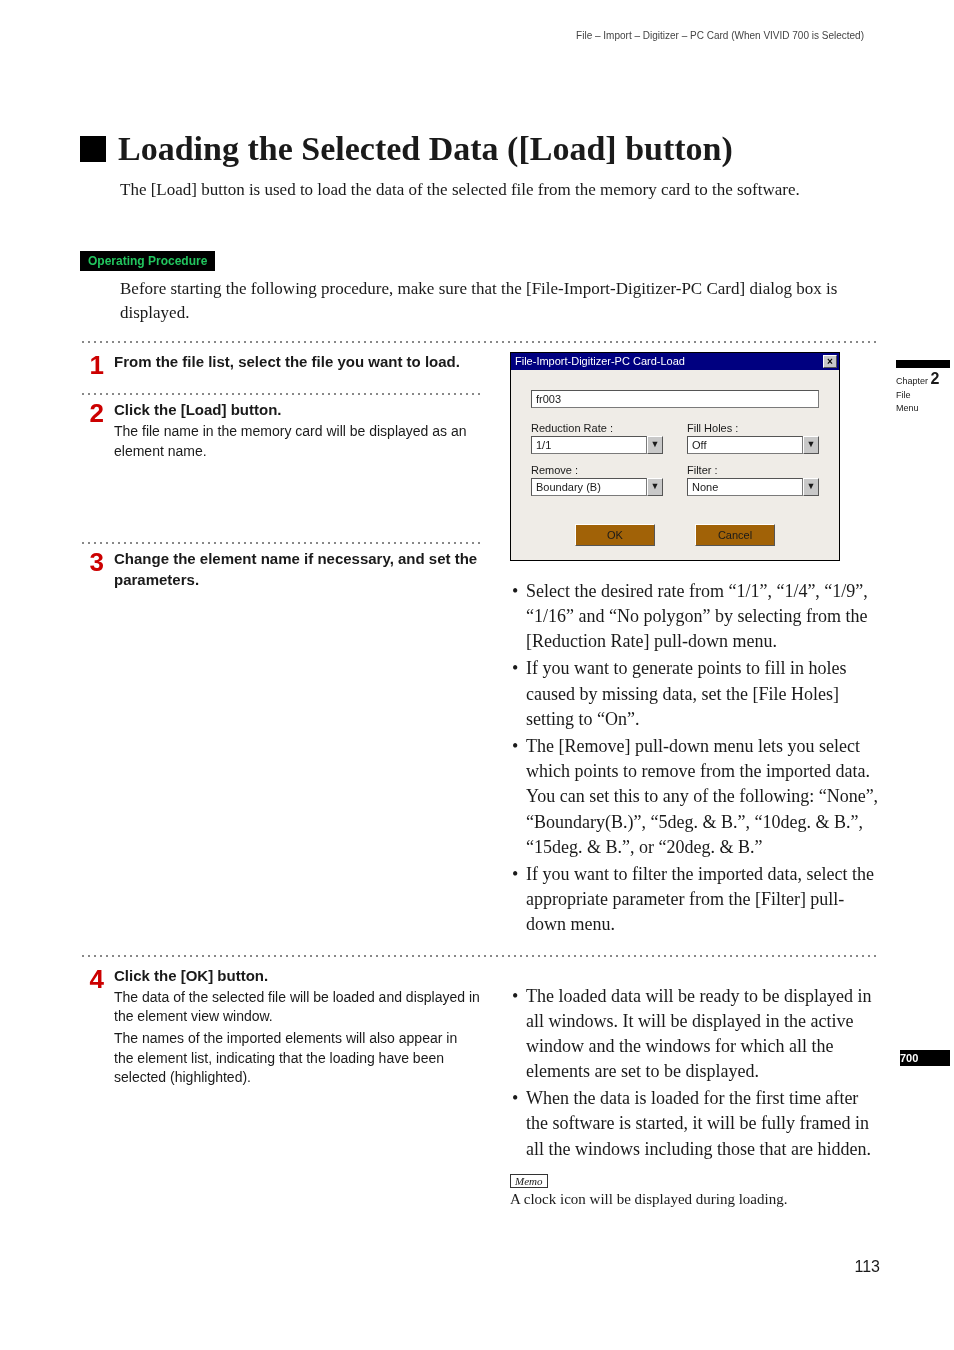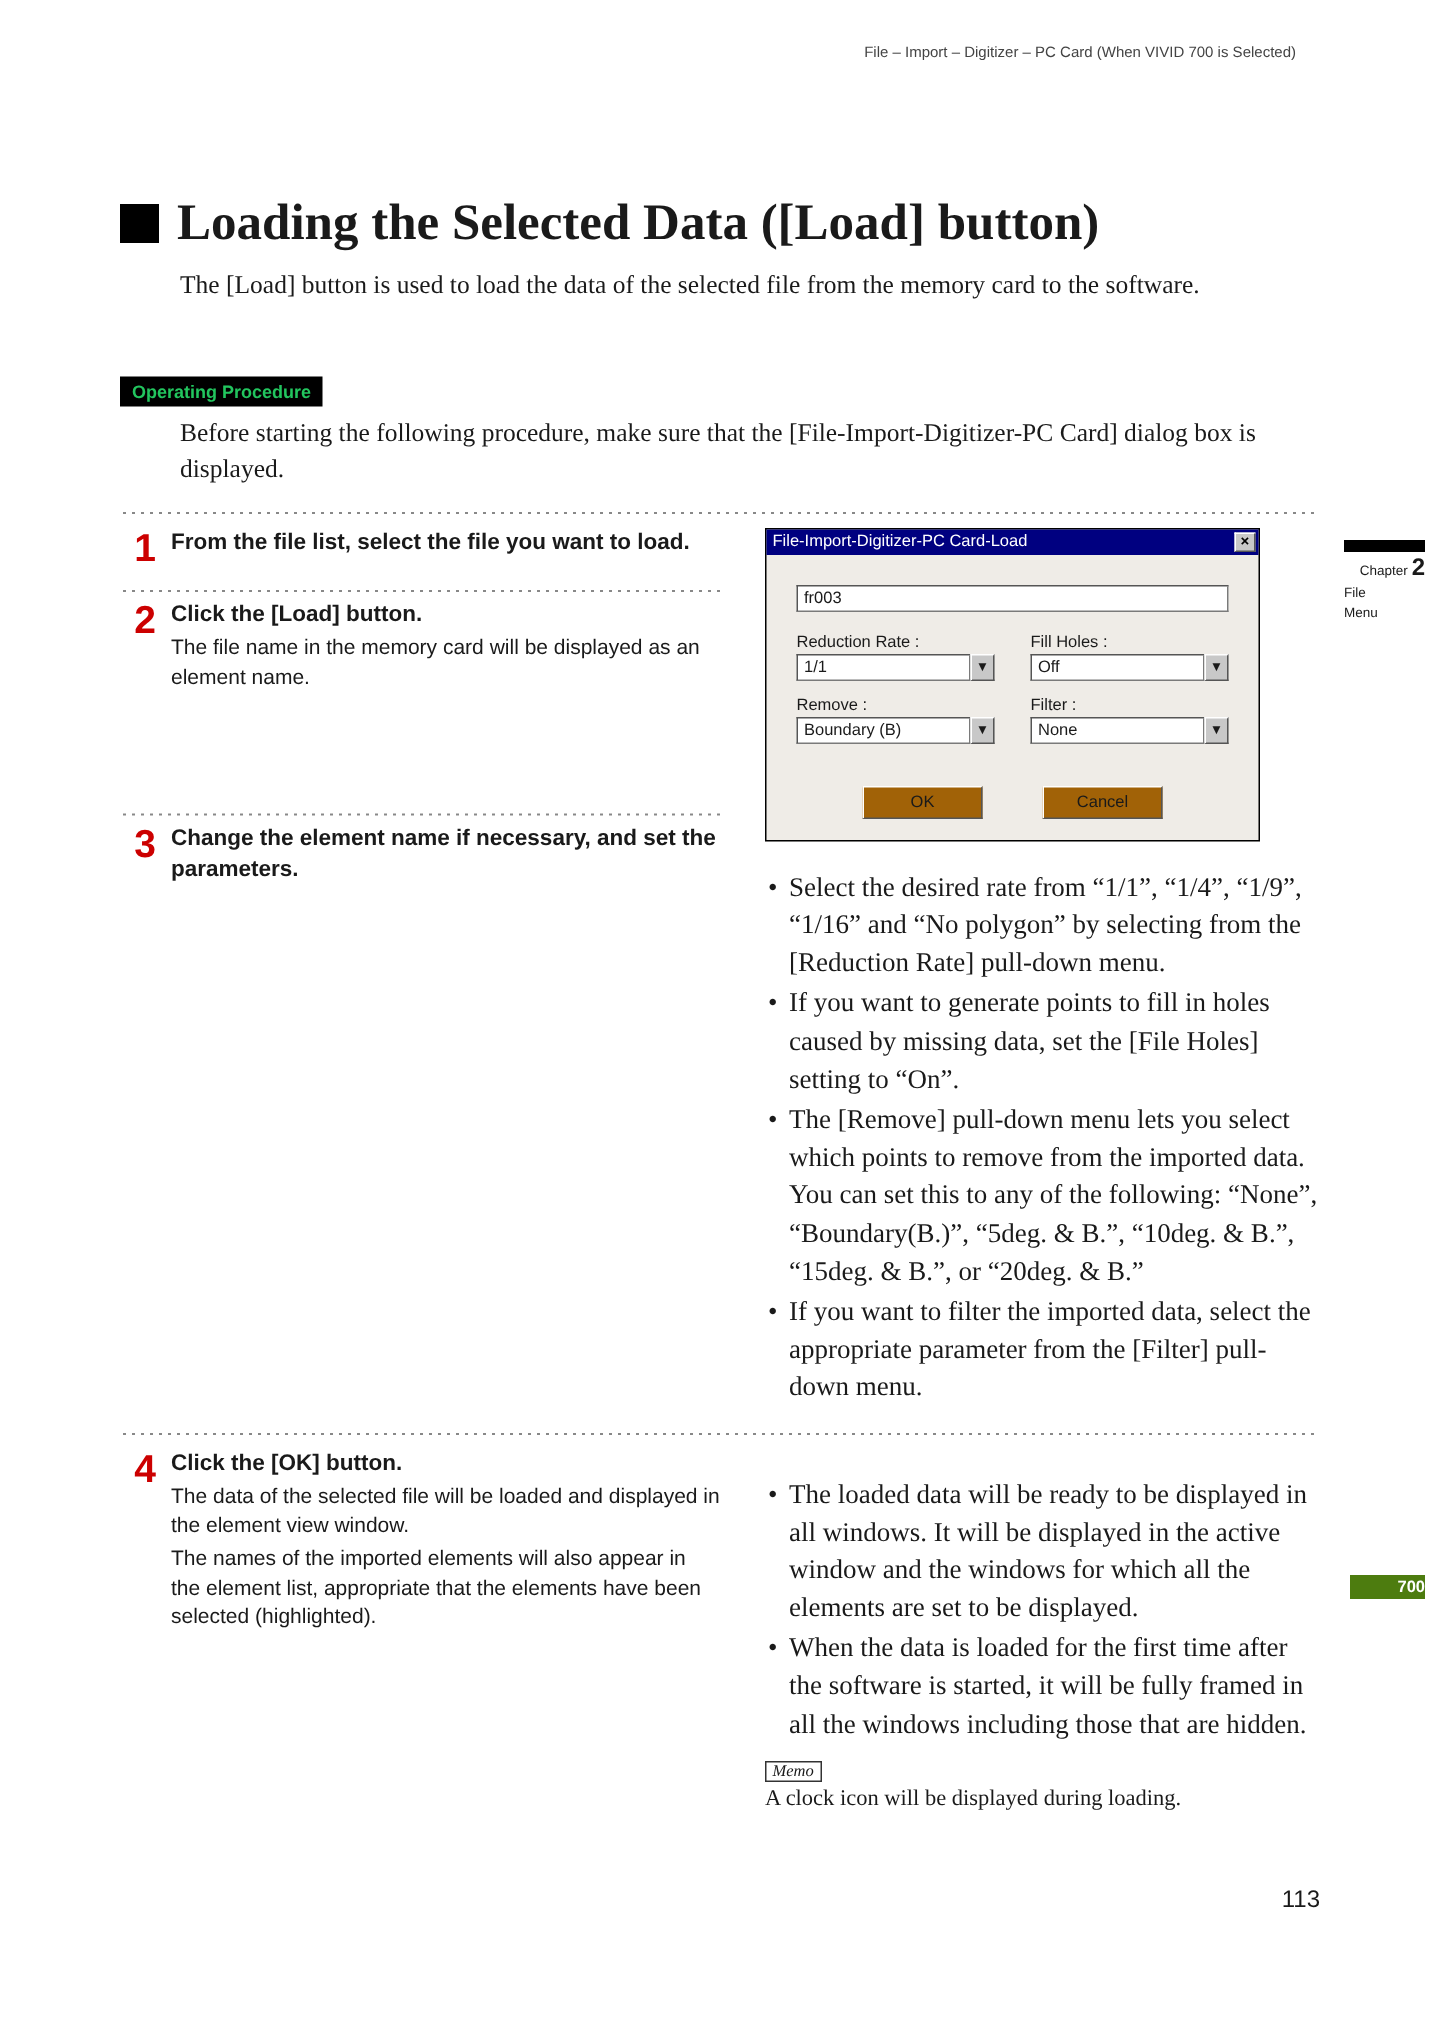--- a/index.html
+++ b/index.html
@@ -26,24 +26,24 @@
   .bullets { list-style: none; font-size: 18px; line-height: 1.4; padding-left: 0; }
   .bullets li { position: relative; padding-left: 16px; margin-bottom: 2px; }
   .bullets li::before { content: "•"; position: absolute; left: 2px; top: 0; }
   .memo-tag { display: inline-block; border: 1px solid #333; font-family: "Times New Roman", serif; font-style: italic; font-size: 11px; padding: 0 4px; margin-top: 10px; }
   .memo-text { font-size: 15px; margin-top: 2px; }
   .page-num { position: absolute; bottom: 74px; right: 74px; font-family: Arial, Helvetica, sans-serif; font-size: 16px; }
 
   
   .tabs { position: absolute; right: 4px; top: 360px; width: 54px; font-family: Arial, Helvetica, sans-serif; }
   .tab-bar { height: 8px; background: #000; width: 54px; margin-bottom: 2px; }
-  .tab-chap { font-size: 9px; text-align: right; }
+  .tab-chap { font-size: 9px; }
   .tab-chap b { font-size: 16px; }
   .tab-sub { font-size: 9px; line-height: 1.2; margin-top: 2px; }
-  .tab-700 { position: absolute; right: 4px; top: 1050px; width: 50px; height: 16px; background: #4d7c0f; color: #fff; font-family: Arial, Helvetica, sans-serif; font-size: 11px; font-weight: bold; text-align: right; line-height: 16px; }
+  .tab-700 { position: absolute; right: 4px; top: 1050px; width: 50px; height: 16px; background: #000000; color: #fff; font-family: Arial, Helvetica, sans-serif; font-size: 11px; font-weight: bold; text-align: left; line-height: 16px; }
 
   
   .dialog { width: 330px; border: 1px solid #000; background: #efece7; font-family: "MS Sans Serif", Tahoma, Arial, sans-serif; font-size: 11px; margin-top: 4px; }
   .dlg-title { background: #000080; color: #fff; display: flex; justify-content: space-between; align-items: center; padding: 2px 2px 2px 4px; font-size: 11px; }
   .dlg-close { width: 14px; height: 13px; background: #c8c8c8; border: 1px solid #fff; border-right-color: #555; border-bottom-color: #555; color: #000; text-align: center; line-height: 11px; font-weight: bold; font-size: 10px; }
   .dlg-body { padding: 20px 14px 14px 14px; }
   .dlg-name { border: 1px solid #7a7a7a; border-top-color:#555; border-left-color:#555; background: #fff; padding: 2px 4px; font-size: 11px; margin: 0 6px 14px 6px; }
   .dlg-row { display: flex; gap: 24px; margin: 0 6px 10px 6px; }
   .dlg-field { flex: 1; }
   .dlg-label { font-size: 11px; margin-bottom: 2px; display:block; }
@@ -163,21 +163,21 @@
 
   <div class="dotline-full" style="margin-top:14px;"></div>
 
   <div class="two-col">
     <div class="left">
       <div class="step step-block">
         <div class="step-num">4</div>
         <div class="step-text-col">
           <div class="step-title">Click the [OK] button.</div>
           <div class="step-body">The data of the selected file will be loaded and displayed in the element view window.</div>
-          <div class="step-body">The names of the imported elements will also appear in the element list, appropriate that the elements have been selected (highlighted).</div>
+          <div class="step-body">The names of the imported elements will also appear in the element list, indicating that the loading have been selected (highlighted).</div>
         </div>
       </div>
     </div>
     <div class="right">
       <ul class="bullets" style="margin-top:22px;">
         <li>The loaded data will be ready to be displayed in all windows. It will be displayed in the active window and the windows for which all the elements are set to be displayed.</li>
         <li>When the data is loaded for the first time after the software is started, it will be fully framed in all the windows including those that are hidden.</li>
       </ul>
       <div class="memo-tag">Memo</div>
       <div class="memo-text">A clock icon will be displayed during loading.</div>

